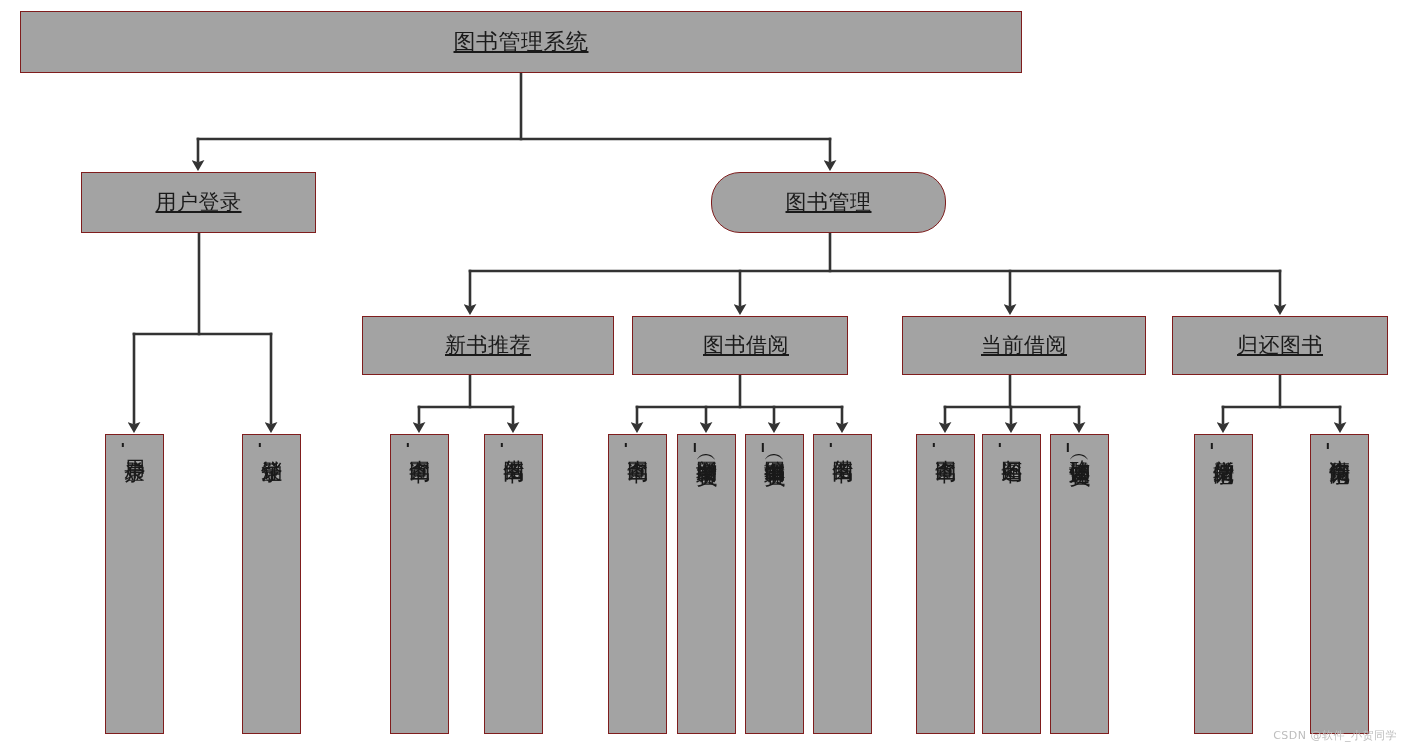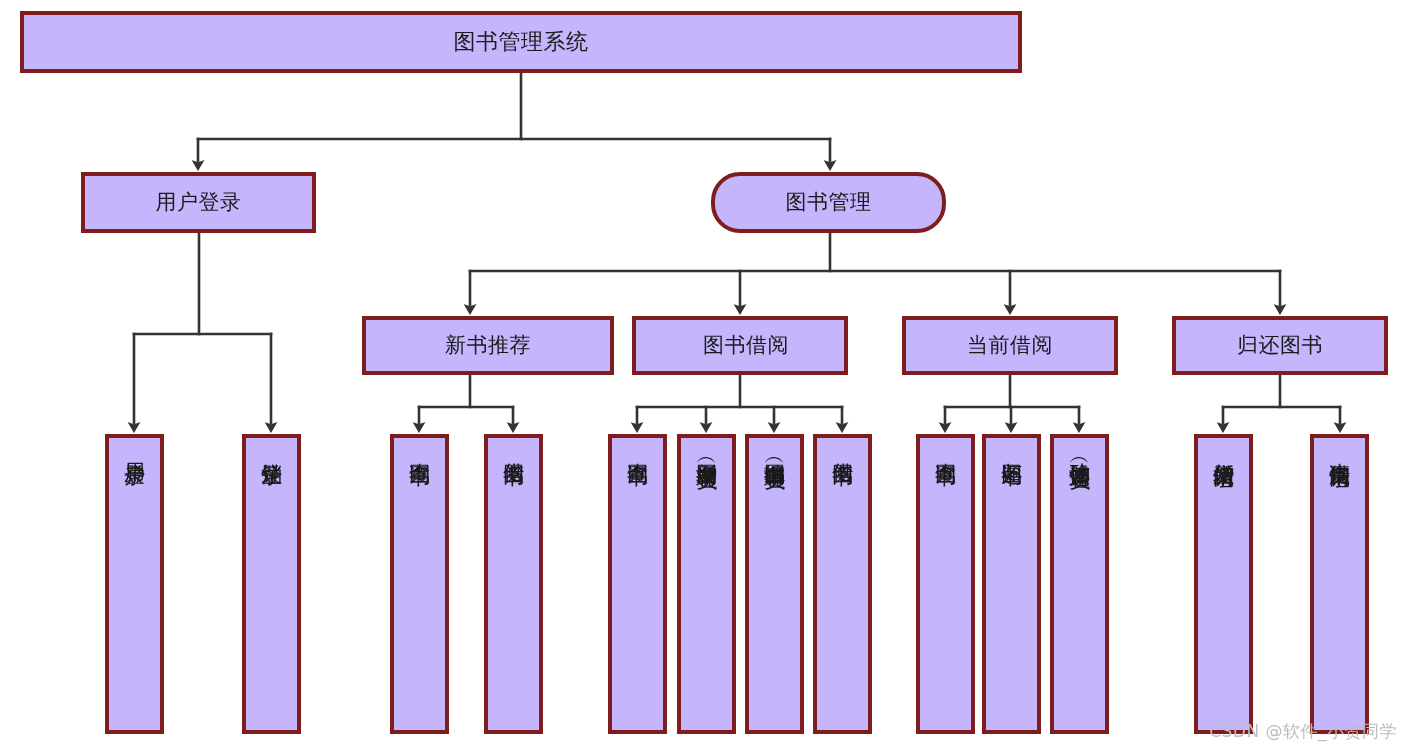--- a/index.html
+++ b/index.html
@@ -22,26 +22,27 @@
     position: absolute;
     left: 0;
     top: 0;
     width: 1405px;
     height: 747px;
     pointer-events: none;
   }
   .node {
     position: absolute;
     box-sizing: border-box;
-    background: #c4b5fd;
-    border: 4px solid #7f1d1d;
+    background: #a3a3a3;
+    border: 1px solid #7f1d1d;
     display: flex;
     align-items: center;
     justify-content: center;
     color: #1a1a1a;
+    text-decoration: underline;
   }
   .node .label {
     display: block;
     text-align: center;
     line-height: 1.26;
   }
   
   .node.h .label {
     writing-mode: horizontal-tb;
     font-size: 21px;
@@ -61,21 +62,21 @@
     text-orientation: upright;
     font-size: 21px;
     line-height: 1.08;
     letter-spacing: 1px;
     white-space: nowrap;
   }
   #watermark {
     position: absolute;
     right: 8px;
     bottom: 4px;
-    font-size: 17px;
+    font-size: 11px;
     color: #bdbdbd;
     letter-spacing: 0.5px;
     user-select: none;
     white-space: nowrap;
   }
 </style>
 </head>
 <body>
 
 <div id="canvas">
@@ -140,21 +141,21 @@
   <div class="node h" style="left:711px; top:172px; width:235px; height:61px;border-radius:29px;">
     <span class="label">图书管理</span>
   </div>
 
   <div class="node h" style="left:362px; top:316px; width:252px; height:59px;">
     <span class="label">新书推荐</span>
   </div>
   <div class="node h" style="left:632px; top:316px; width:216px; height:59px;padding-left:12px;">
     <span class="label">图书借阅</span>
   </div>
-  <div class="node h" style="left:902px; top:316px; width:216px; height:59px;">
+  <div class="node h" style="left:902px; top:316px; width:244px; height:59px;">
     <span class="label">当前借阅</span>
   </div>
   <div class="node h" style="left:1172px; top:316px; width:216px; height:59px;">
     <span class="label">归还图书</span>
   </div>
 
   <div class="node v" style="left:105px; top:434px; width:59px; height:300px;">
     <span class="label">用户登录</span>
   </div>
   <div class="node v" style="left:242px; top:434px; width:59px; height:300px;">

